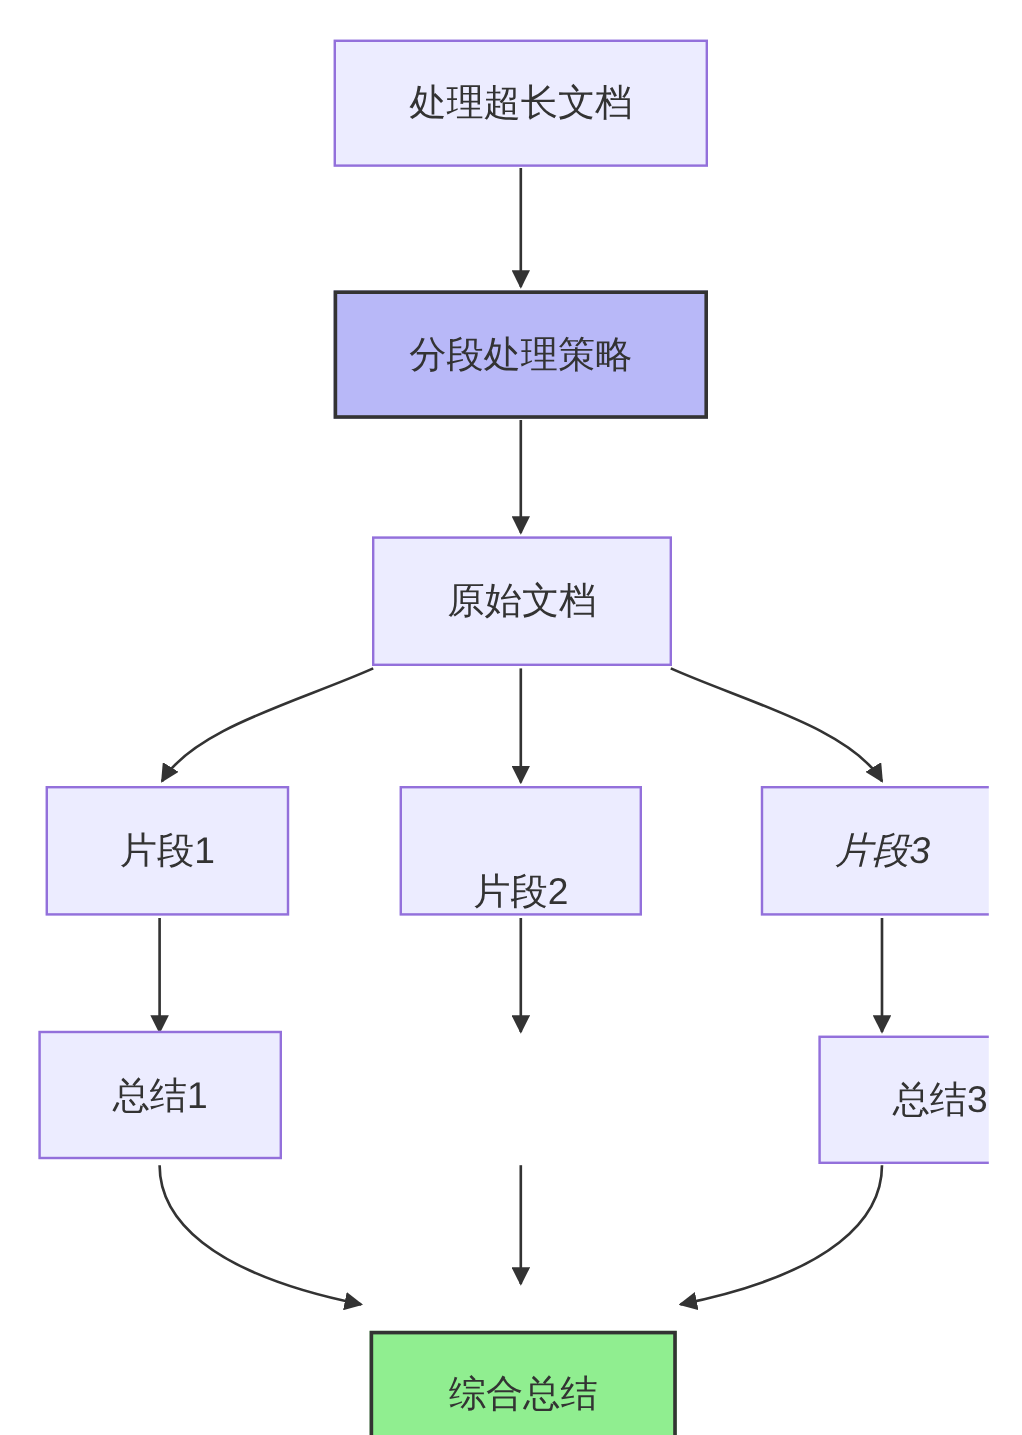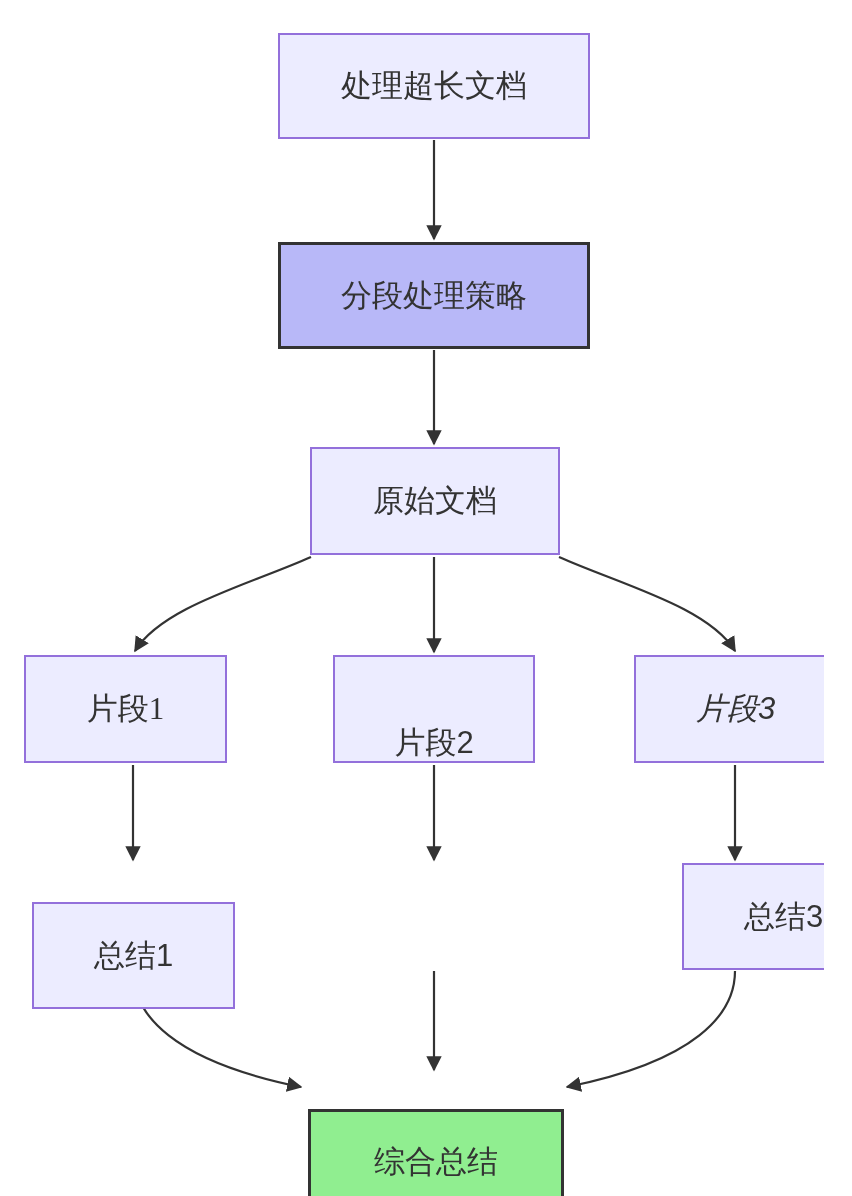--- a/index.html
+++ b/index.html
@@ -96,33 +96,33 @@
   </div>
 
   <div class="node default" style="left:310px; top:447px; width:250px; height:108px;">
     <span>原始文档</span>
   </div>
 
   <div class="node highlight" style="left:278px; top:242px; width:312px; height:107px;">
     <span>分段处理策略</span>
   </div>
 
-  <div class="node default" style="left:24px; top:655px; width:203px; height:108px;font-family:Liberation Serif, serif;">
+  <div class="node default" style="left:38px; top:655px; width:203px; height:108px;">
     <span>片段1</span>
   </div>
 
   <div class="node default" style="left:333px; top:655px; width:202px; height:108px;align-items:flex-end;">
     <span>片段2</span>
   </div>
 
   <div class="node default" style="left:634px; top:655px; width:203px; height:108px;font-style:italic;">
     <span>片段3</span>
   </div>
 
-  <div class="node default" style="left:32px; top:902px; width:203px; height:107px;">
+  <div class="node default" style="left:32px; top:859px; width:203px; height:107px;">
     <span>总结1</span>
   </div>
 
 
   <div class="node default" style="left:634px; top:863px; width:203px; height:107px;margin-left:48px;">
     <span>总结3</span>
   </div>
 
   <div class="node success" style="left:308px; top:1073px; width:256px; height:106px;">
     <span>综合总结</span>

